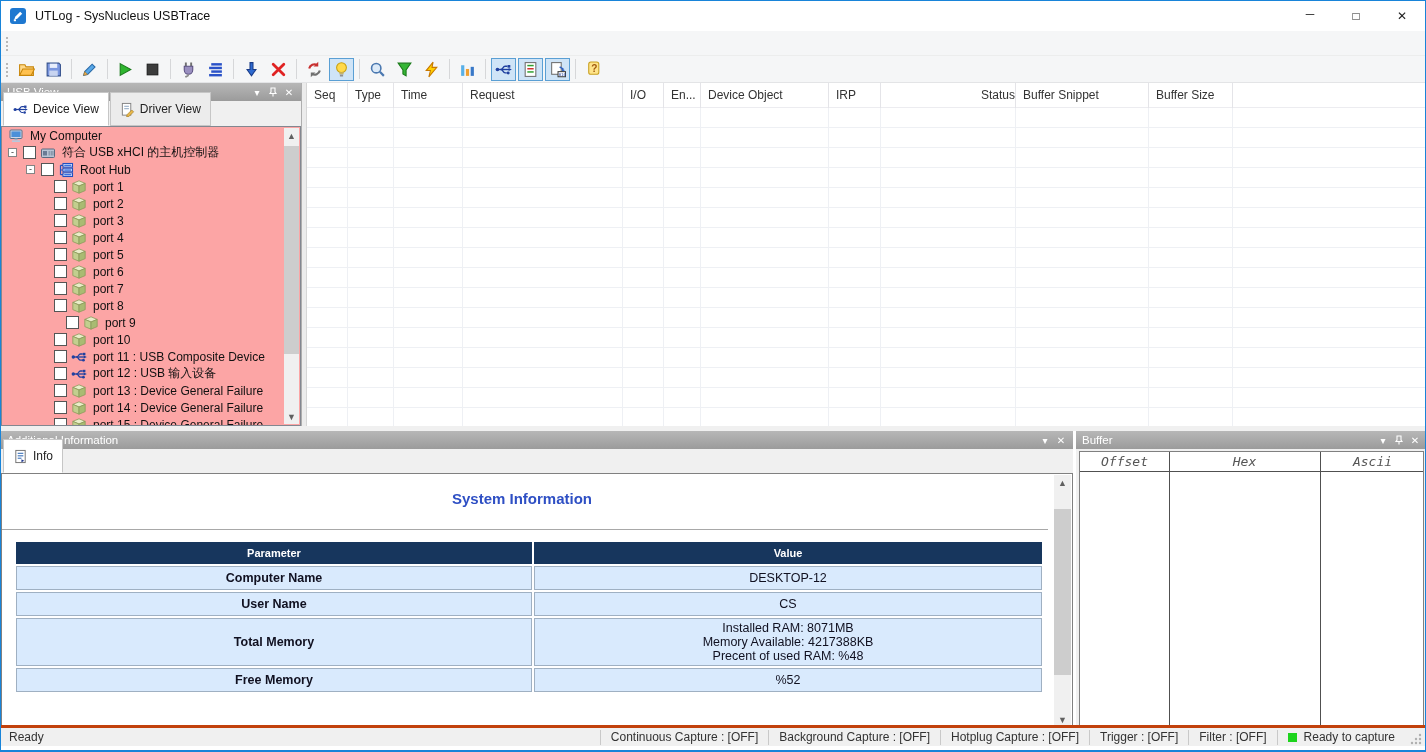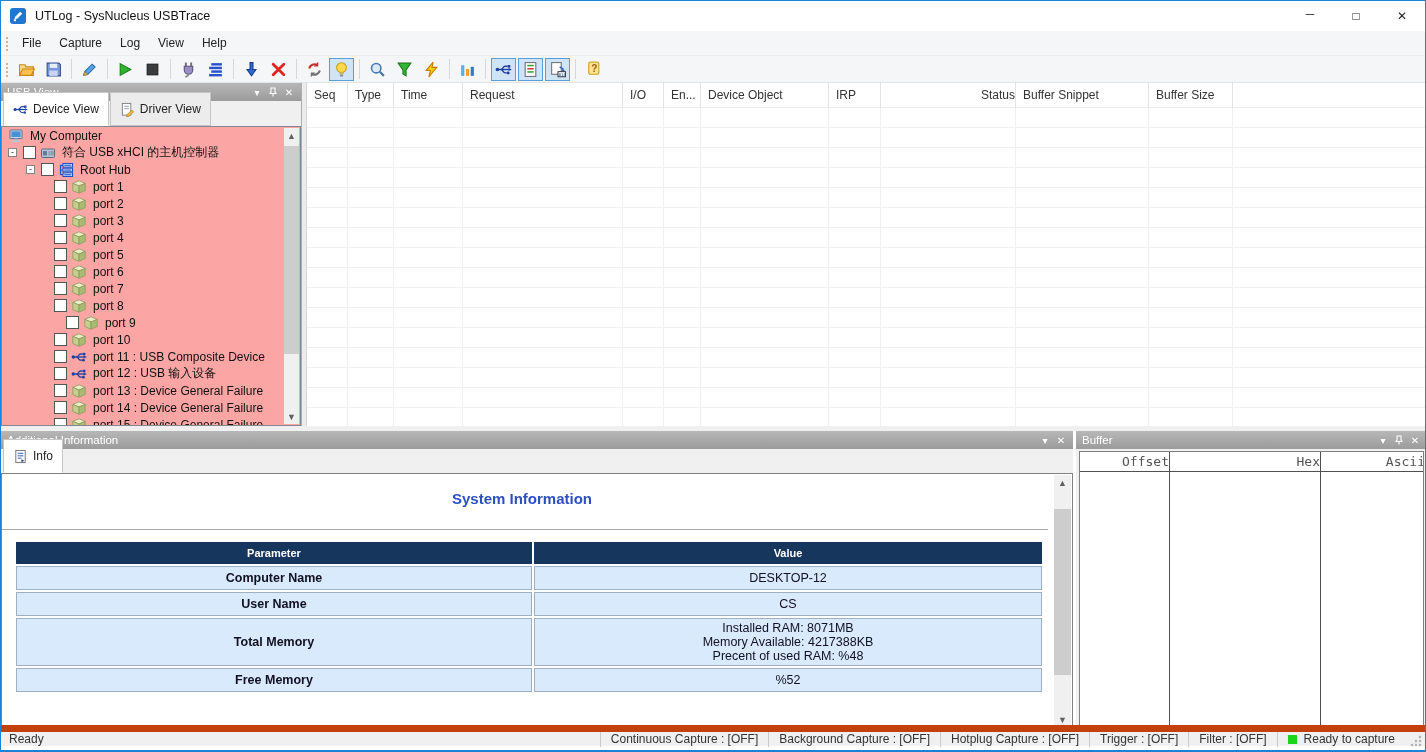--- a/index.html
+++ b/index.html
@@ -67,24 +67,24 @@
   .addinfo-content { flex:1; border:1px solid #808080; background:#fff; position:relative; overflow:hidden; }
   .sysinfo-title { margin-top:16px; width:1040px; text-align:center; font-size:15px; font-weight:bold; color:#2e4fc4; }
   .sysinfo-rule { border:none; border-top:1px solid #a8a8a8; margin:22px 0 0 0; width:1046px; }
   .sysinfo-table { margin:10px 0 0 12px; border-collapse:separate; border-spacing:2px; width:1030px; table-layout:fixed; }
   .sysinfo-table th { background:#17365d; color:#fff; font-size:11px; font-weight:bold; height:22px; }
   .sysinfo-table td { background:#d9eafd; border:1px solid #9fb0c2; text-align:center; font-size:12.5px; color:#101020; height:24px; padding:2px 4px; }
   .sysinfo-table td.param { font-weight:bold; }
   .buffer { position:absolute; left:1075px; top:0; width:351px; height:298px; display:flex; flex-direction:column; background:#f0f0f0; }
   .buffer-body { flex:1; margin:2px 3px 0 3px; border:1px solid #808080; background:#fff; position:relative; overflow:hidden; }
   .buf-header { height:20px; display:flex; border-bottom:1px solid #505050; font-family:"DejaVu Sans Mono", monospace; font-size:13px; color:#555; }
-  .buf-col { text-align:right; line-height:19px; flex:0 0 auto; }
+  .buf-col { text-align:center; line-height:19px; flex:0 0 auto;font-style:italic; }
   .buf-vline { position:absolute; top:0; bottom:0; width:1px; background:#505050; }
   
-  .statusbar { position:absolute; left:0; top:724px; width:100%; height:21px; background:#f0f0f0; border-top:7px solid #c2410c; display:flex; align-items:center; font-size:12px; color:#333; }
+  .statusbar { position:absolute; left:0; top:724px; width:100%; height:21px; background:#f0f0f0; border-top:3px solid #c2410c; display:flex; align-items:center; font-size:12px; color:#333; }
   .sb-left { padding-left:8px; flex:1; }
   .sb-seg { padding:0 10px; height:15px; line-height:15px; border-left:1px solid #c9c9c9; white-space:nowrap; }
   .sb-cap { display:flex; align-items:center; gap:7px; }
   .sb-dot { width:9px; height:9px; flex:0 0 auto; }
   .sb-grip { width:14px; height:14px; margin:4px 2px 0 4px; }
 </style>
 </head>
 <body>
 
 <div class="window">
@@ -104,27 +104,20 @@
           <span>□</span>
         </button>
       <button class="win-btn">
           <span>✕</span>
         </button>
     </div>
   </div>
 
   <div class="menubar">
     <div class="grip"></div>
-    <div class="menu-items" style="display:flex;">
-        <div class="menu-item">File</div>
-        <div class="menu-item">Capture</div>
-        <div class="menu-item">Log</div>
-        <div class="menu-item">View</div>
-        <div class="menu-item">Help</div>
-      </div>
   </div>
 
   <div class="toolbar">
     <div class="grip"></div>
     <div class="tb-items" style="display:flex;align-items:center;">
         <button class="tb-btn">
           <svg viewBox="0 0 16 16">
             <path d="M1.5 3.5h5l1 2h7v8h-13z" fill="#ffd98a" stroke="#c8860a"></path>
             <path d="M1.5 13.5l3-6h11l-3 6z" fill="#ffc14f" stroke="#c8860a"></path>
           </svg>

